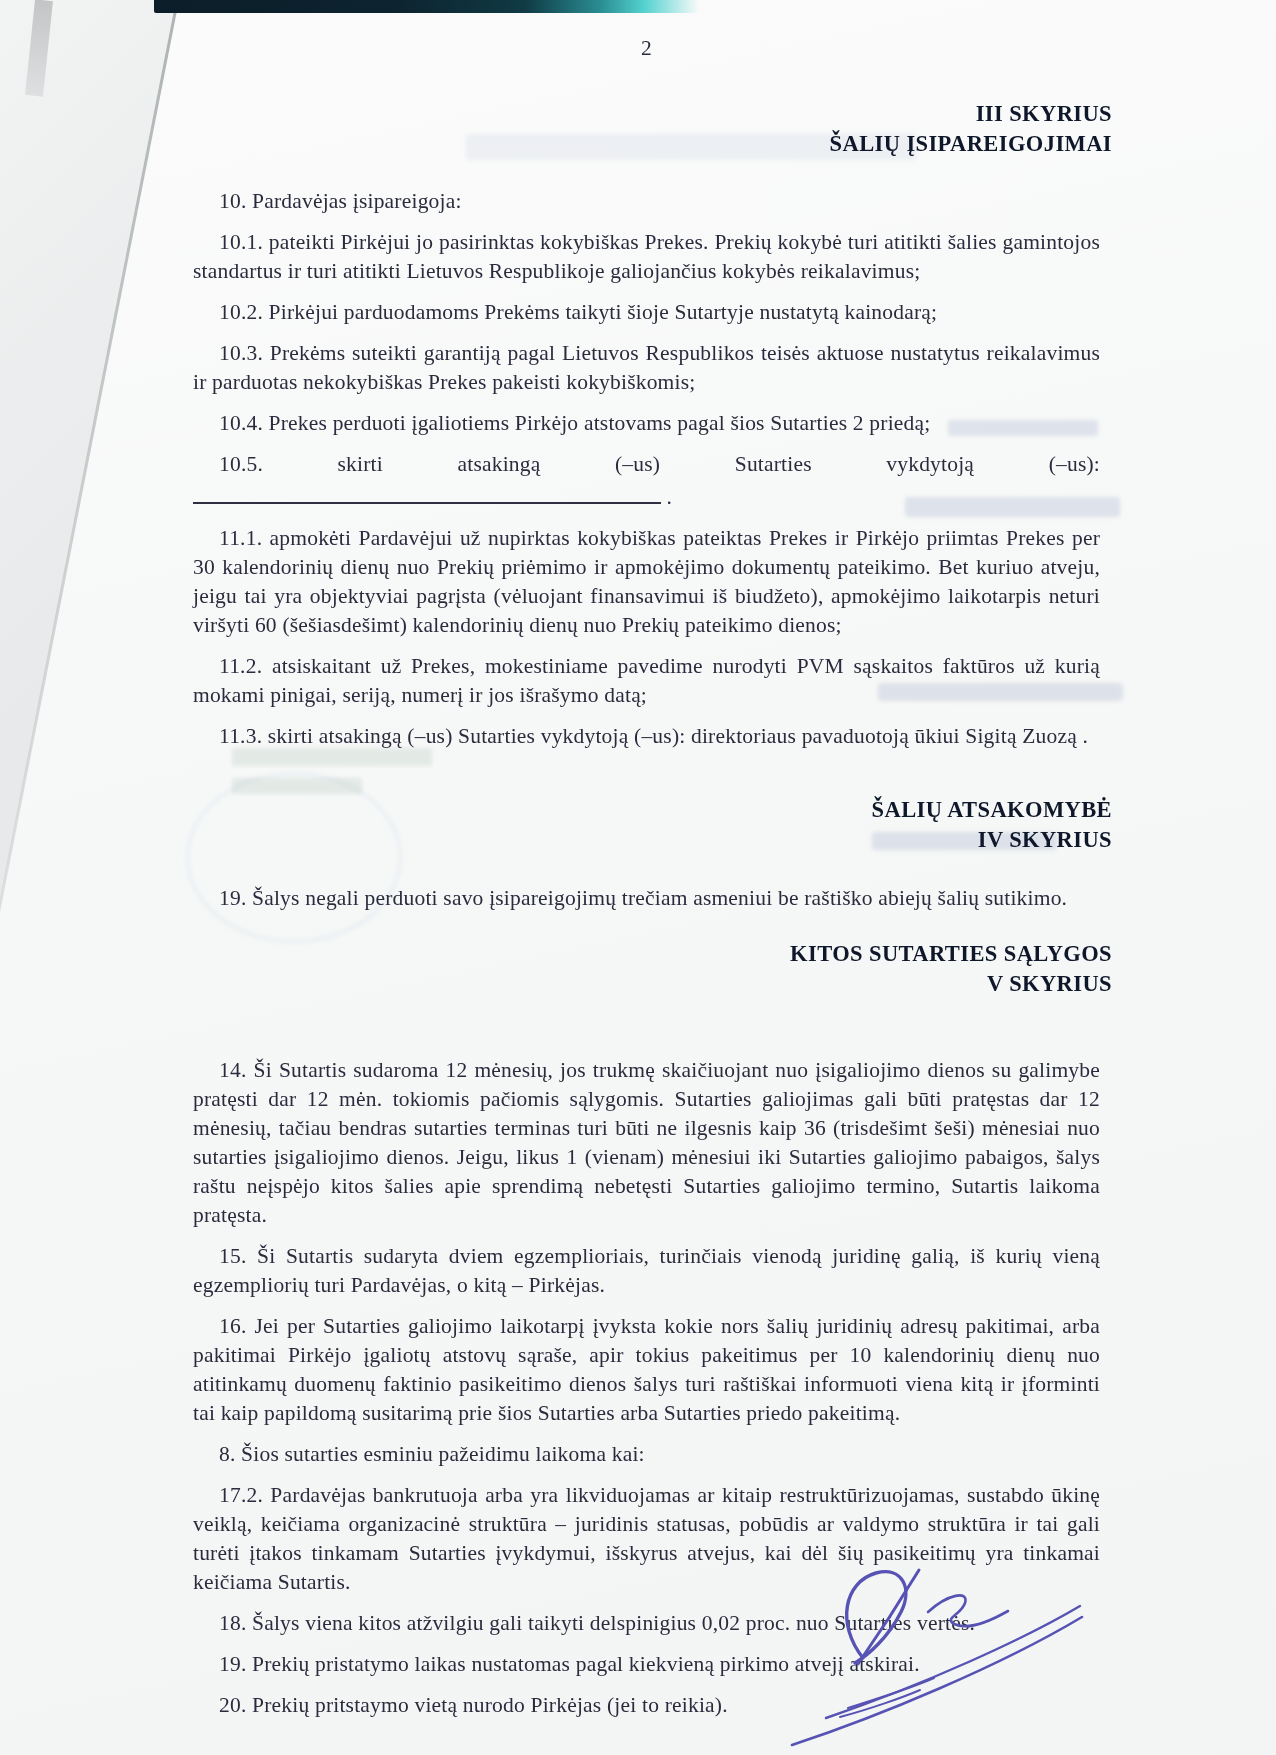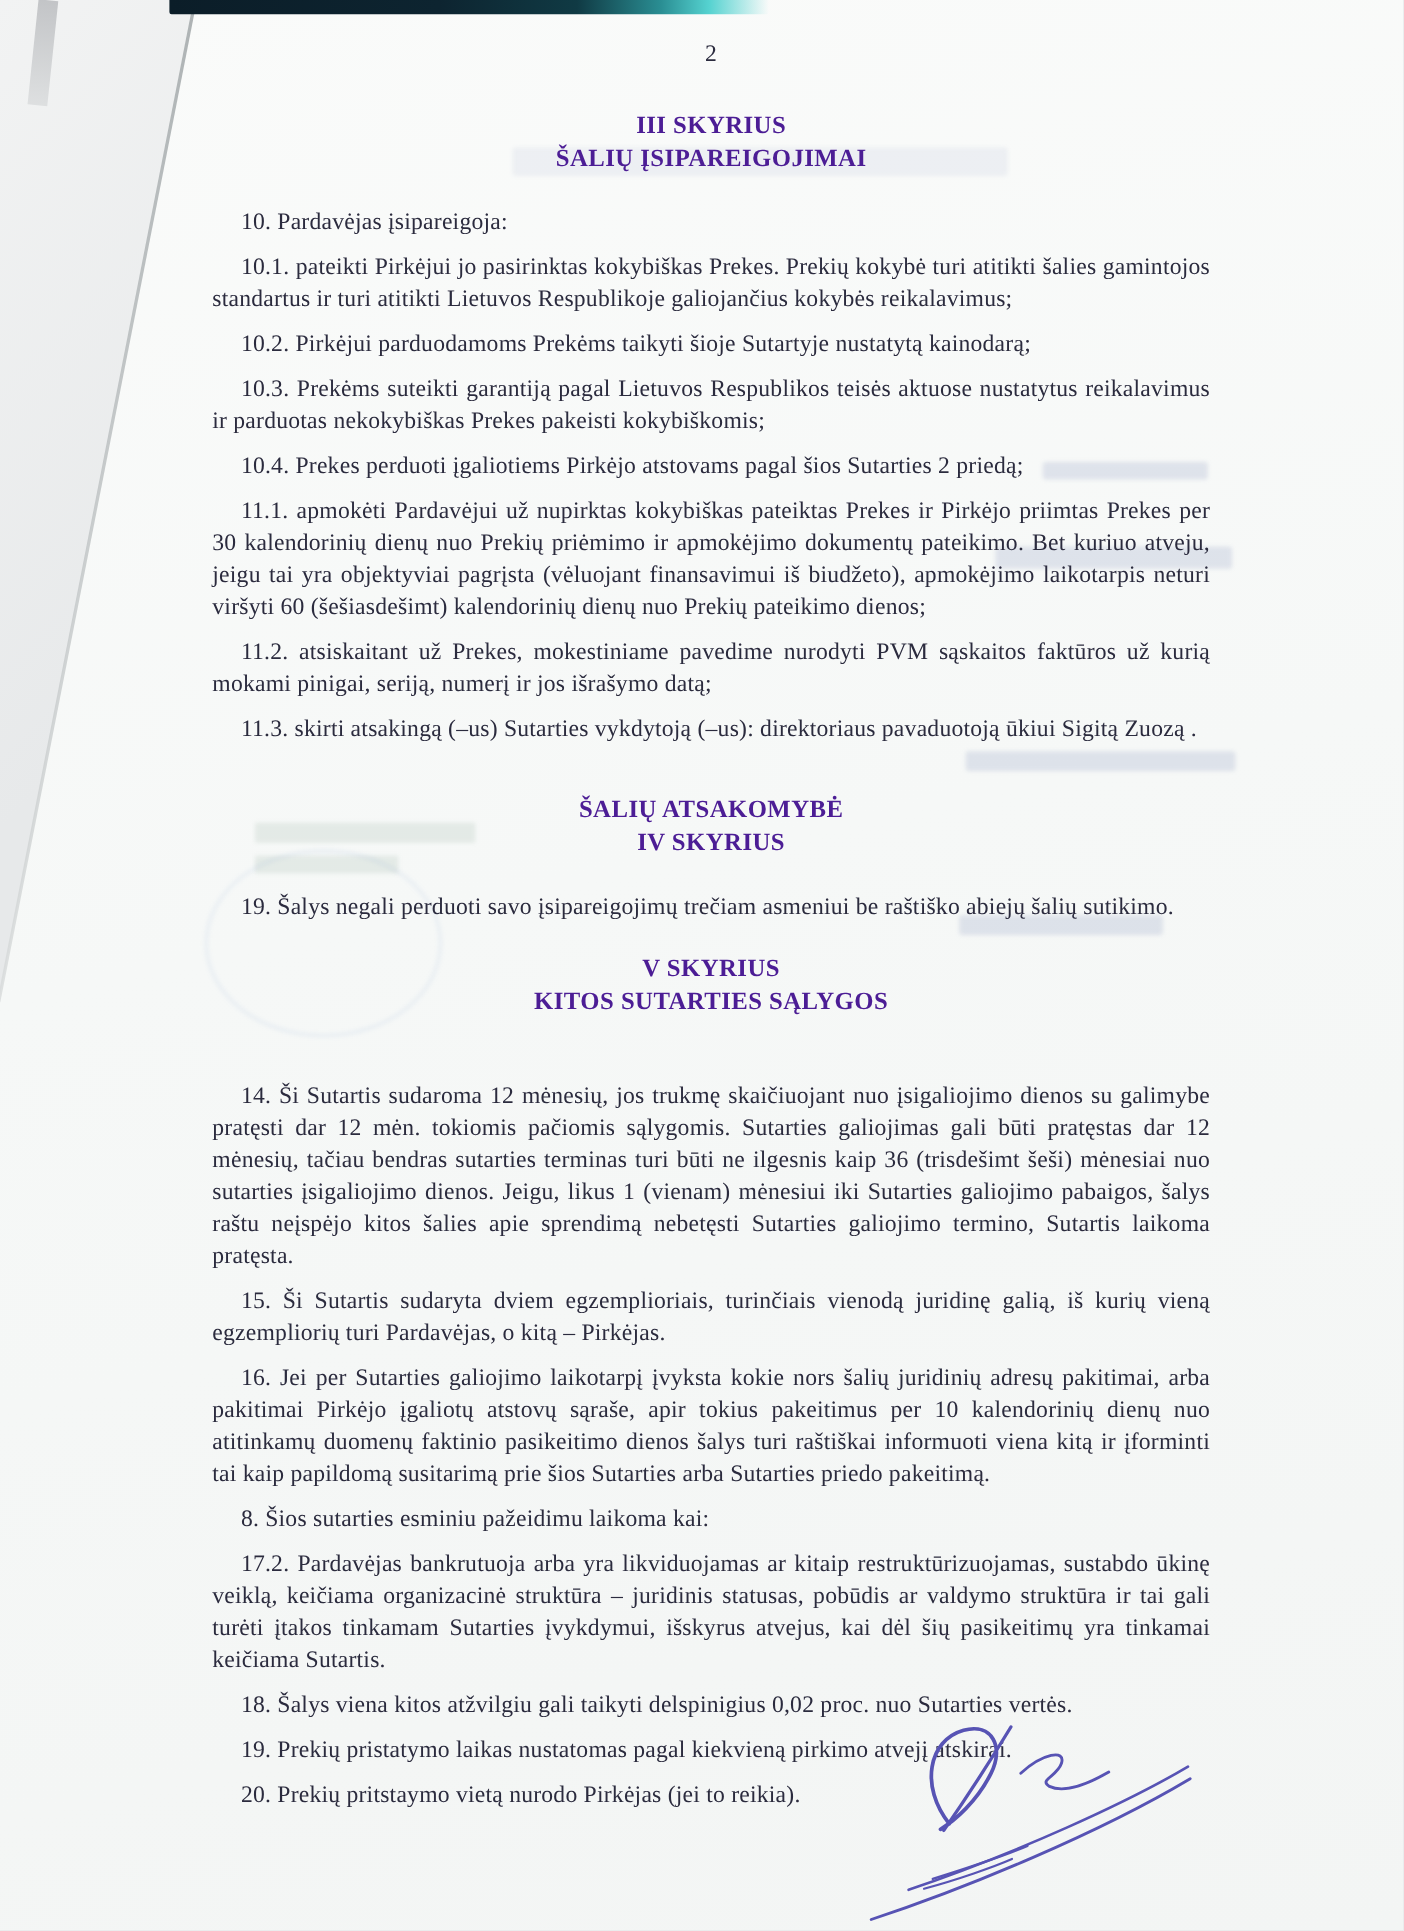--- a/index.html
+++ b/index.html
@@ -39,21 +39,21 @@
     border-radius:0 0 2px 2px;
   }
   
   .content{
     position:absolute;left:181px;top:34px;width:931px;
     color:#2b2b3e;font-size:21.5px;line-height:29px;
     text-align:justify;letter-spacing:.2px;
   }
   .page-number{text-align:center;text-indent:0;margin:0 0 36px 0;}
   .section-heading{
-    text-align:center;font-weight:bold;font-size:22.5px;color:#4c1d95;
+    text-align:right;font-weight:bold;font-size:22.5px;color:#0f172a;
     line-height:30px;letter-spacing:.4px;
   }
   .heading-iii{margin:0 0 28px 0;}
   .heading-iv{margin:44px 0 29px 0;}
   .heading-v{margin:26px 0 57px 0;}
   p{margin:12px;text-indent:26px;}
   .blank{
     display:inline-block;width:468px;height:1.05em;
     border-bottom:2px solid #2f2f42;vertical-align:baseline;
   }
@@ -94,34 +94,35 @@
     <div class="section-heading heading-iii">
       <div>III SKYRIUS</div>
       <div>ŠALIŲ ĮSIPAREIGOJIMAI</div>
     </div>
 
     <p>10. Pardavėjas įsipareigoja:</p>
     <p>10.1. pateikti Pirkėjui jo pasirinktas kokybiškas Prekes. Prekių kokybė turi atitikti šalies gamintojos standartus ir turi atitikti Lietuvos Respublikoje galiojančius kokybės reikalavimus;</p>
     <p>10.2. Pirkėjui parduodamoms Prekėms taikyti šioje Sutartyje nustatytą kainodarą;</p>
     <p>10.3. Prekėms suteikti garantiją pagal Lietuvos Respublikos teisės aktuose nustatytus reikalavimus ir parduotas nekokybiškas Prekes pakeisti kokybiškomis;</p>
     <p>10.4. Prekes perduoti įgaliotiems Pirkėjo atstovams pagal šios Sutarties 2 priedą;</p>
+    <p><span>10.5. skirti atsakingą (–us) Sutarties vykdytoją (–us):</span> <span class="blank"></span> <span>.</span></p>
     <p>11.1. apmokėti Pardavėjui už nupirktas kokybiškas pateiktas Prekes ir Pirkėjo priimtas Prekes per 30 kalendorinių dienų nuo Prekių priėmimo ir apmokėjimo dokumentų pateikimo. Bet kuriuo atveju, jeigu tai yra objektyviai pagrįsta (vėluojant finansavimui iš biudžeto), apmokėjimo laikotarpis neturi viršyti 60 (šešiasdešimt) kalendorinių dienų nuo Prekių pateikimo dienos;</p>
     <p>11.2. atsiskaitant už Prekes, mokestiniame pavedime nurodyti PVM sąskaitos faktūros už kurią mokami pinigai, seriją, numerį ir jos išrašymo datą;</p>
     <p>11.3. skirti atsakingą (–us) Sutarties vykdytoją (–us): direktoriaus pavaduotoją ūkiui Sigitą Zuozą .</p>
 
     <div class="section-heading heading-iv">
       <div>ŠALIŲ ATSAKOMYBĖ</div>
       <div>IV SKYRIUS</div>
     </div>
 
     <p>19. Šalys negali perduoti savo įsipareigojimų trečiam asmeniui be raštiško abiejų šalių sutikimo.</p>
 
     <div class="section-heading heading-v">
+      <div>KITOS SUTARTIES SĄLYGOS</div>
       <div>V SKYRIUS</div>
-      <div>KITOS SUTARTIES SĄLYGOS</div>
     </div>
 
     <p>14. Ši Sutartis sudaroma 12 mėnesių, jos trukmę skaičiuojant nuo įsigaliojimo dienos su galimybe pratęsti dar 12 mėn. tokiomis pačiomis sąlygomis. Sutarties galiojimas gali būti pratęstas dar 12 mėnesių, tačiau bendras sutarties terminas turi būti ne ilgesnis kaip 36 (trisdešimt šeši) mėnesiai nuo sutarties įsigaliojimo dienos. Jeigu, likus 1 (vienam) mėnesiui iki Sutarties galiojimo pabaigos, šalys raštu neįspėjo kitos šalies apie sprendimą nebetęsti Sutarties galiojimo termino, Sutartis laikoma pratęsta.</p>
     <p>15. Ši Sutartis sudaryta dviem egzemplioriais, turinčiais vienodą juridinę galią, iš kurių vieną egzempliorių turi Pardavėjas, o kitą – Pirkėjas.</p>
     <p>16. Jei per Sutarties galiojimo laikotarpį įvyksta kokie nors šalių juridinių adresų pakitimai, arba pakitimai Pirkėjo įgaliotų atstovų sąraše, apir tokius pakeitimus per 10 kalendorinių dienų nuo atitinkamų duomenų faktinio pasikeitimo dienos šalys turi raštiškai informuoti viena kitą ir įforminti tai kaip papildomą susitarimą prie šios Sutarties arba Sutarties priedo pakeitimą.</p>
     <p>8. Šios sutarties esminiu pažeidimu laikoma kai:</p>
     <p>17.2. Pardavėjas bankrutuoja arba yra likviduojamas ar kitaip restruktūrizuojamas, sustabdo ūkinę veiklą, keičiama organizacinė struktūra – juridinis statusas, pobūdis ar valdymo struktūra ir tai gali turėti įtakos tinkamam Sutarties įvykdymui, išskyrus atvejus, kai dėl šių pasikeitimų yra tinkamai keičiama Sutartis.</p>
     <p>18. Šalys viena kitos atžvilgiu gali taikyti delspinigius 0,02 proc. nuo Sutarties vertės.</p>
     <p>19. Prekių pristatymo laikas nustatomas pagal kiekvieną pirkimo atvejį atskirai.</p>
     <p>20. Prekių pritstaymo vietą nurodo Pirkėjas (jei to reikia).</p>

